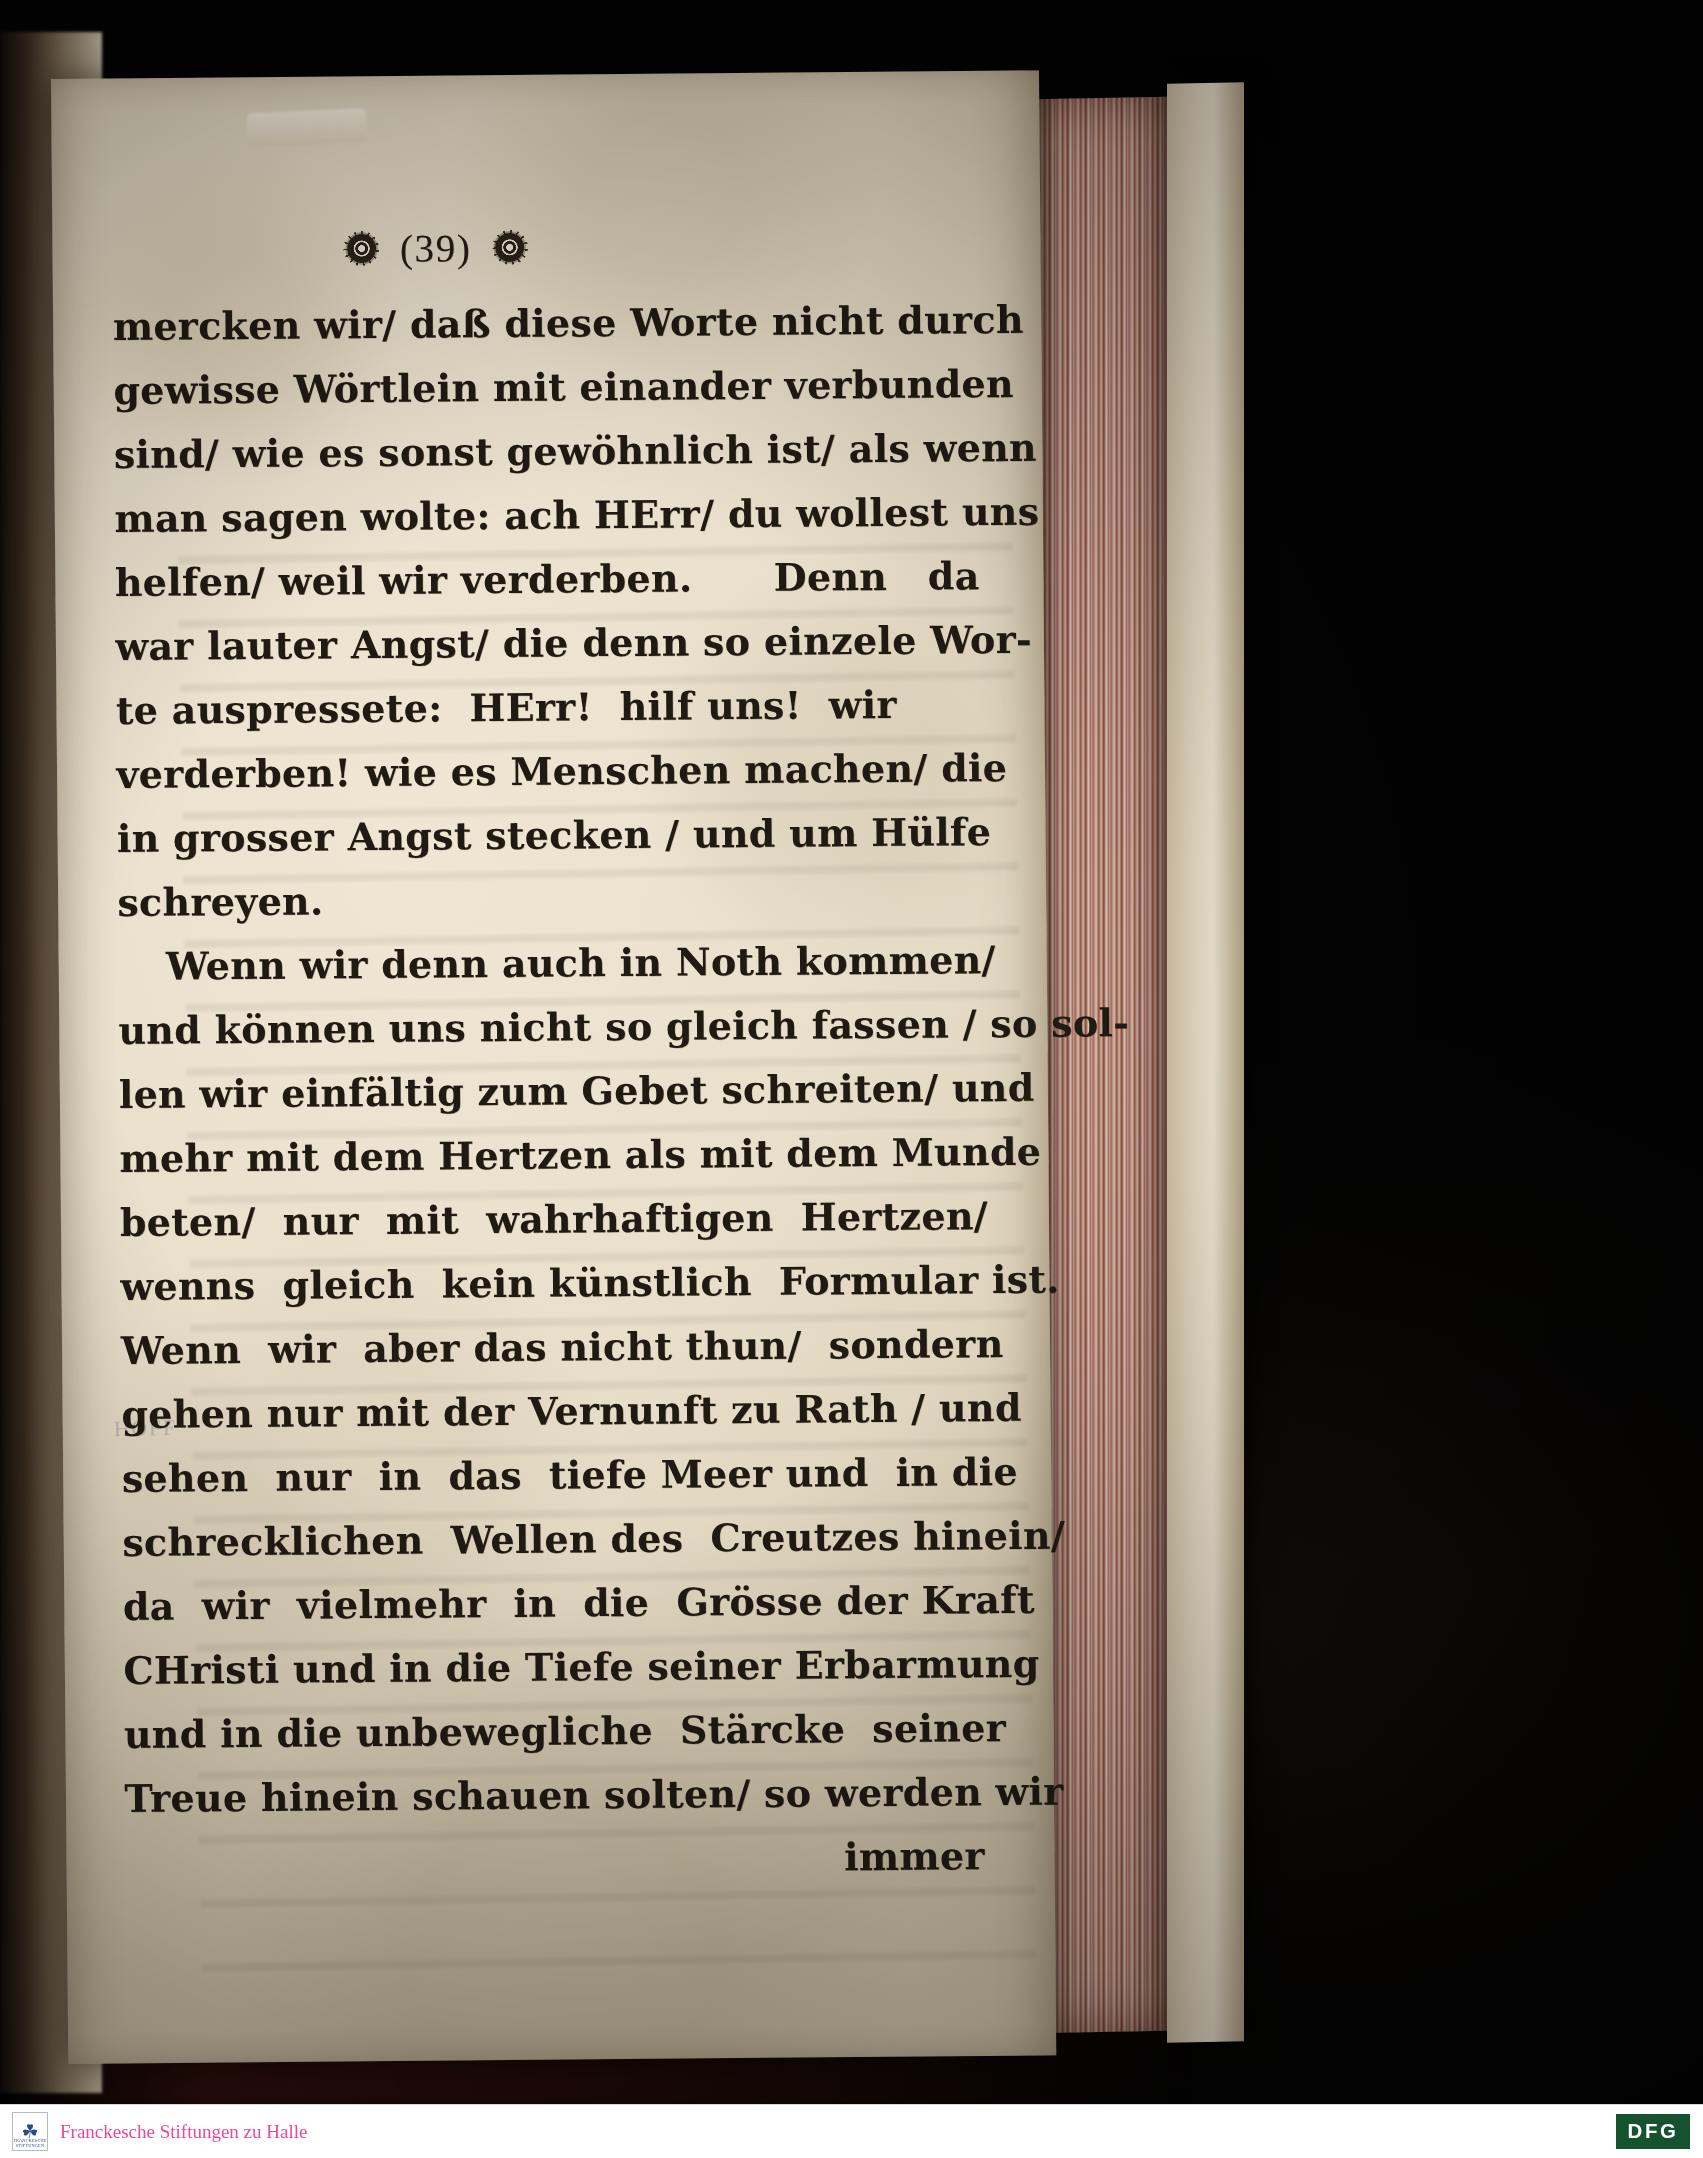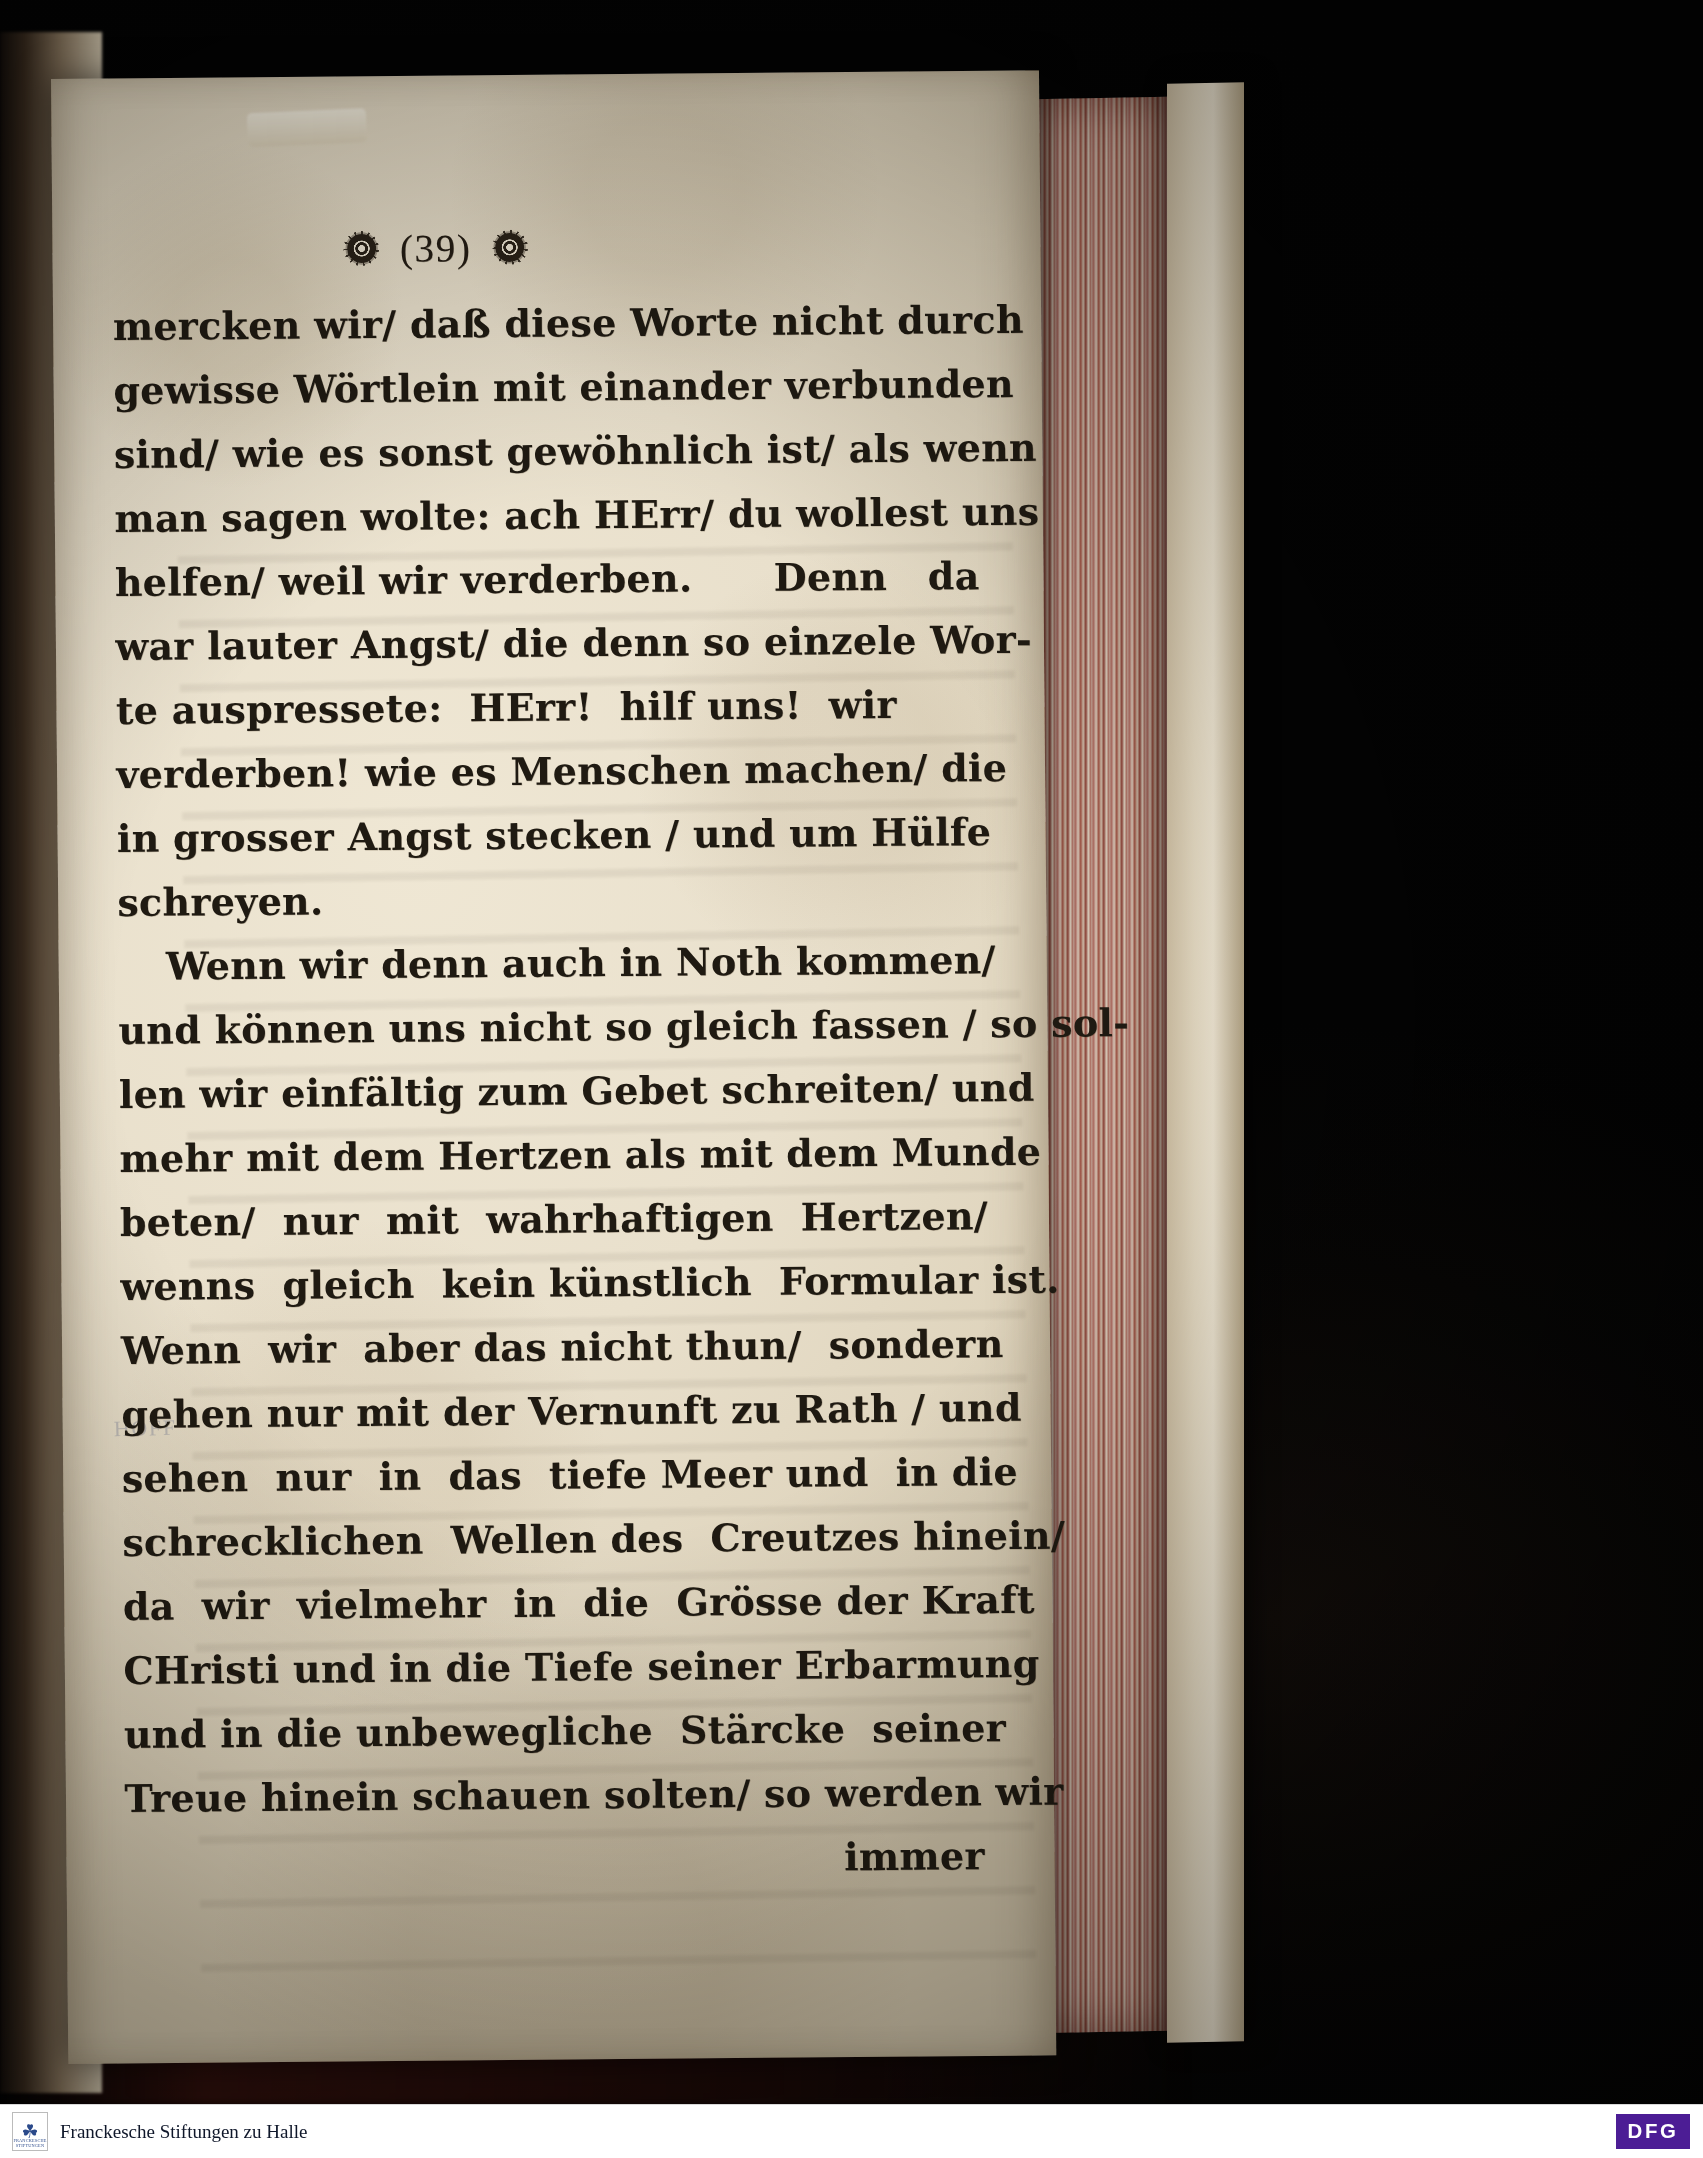--- a/index.html
+++ b/index.html
@@ -257,26 +257,26 @@
     position: absolute;
     bottom: 1.7px; left: 0; right: 0;
     text-align: center;
     font-size: 4.3px;
     color: #2b4a8b;
     letter-spacing: 0.2px;
   }
   #footer-text {
     font-family: "Liberation Serif", serif;
     font-size: 19px;
-    color: #0f172a;
+    color: #ec4899;
   }
   #dfg-badge {
     margin-left: auto;
     margin-right: 13.6px;
-    background: #4c1d95;
+    background: #14532d;
     color: #fff;
     font-family: "Liberation Sans", sans-serif;
     font-weight: 700;
     font-size: 20.4px;
     letter-spacing: 2.6px;
     padding: 5.1px 12px 6px 12px;
   }
 
   
   #vignette {

